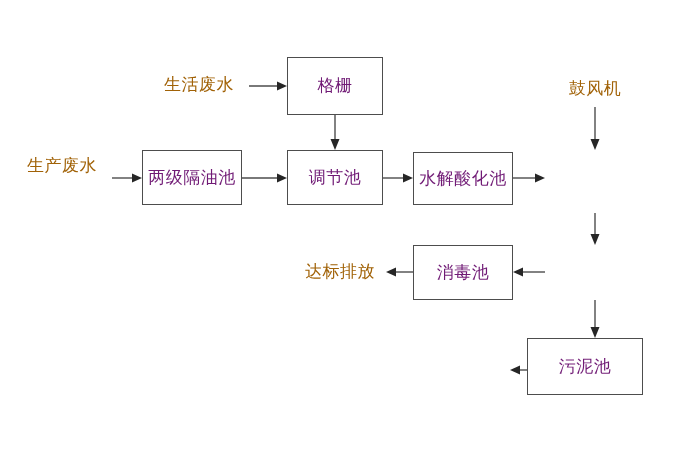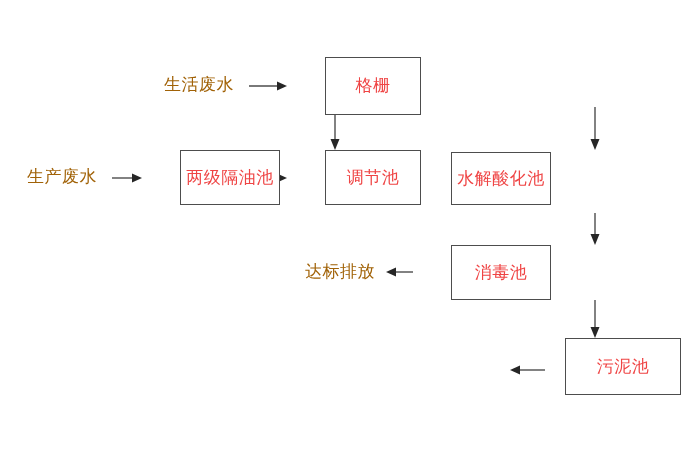--- a/index.html
+++ b/index.html
@@ -21,26 +21,25 @@
   
   .node {
     position: absolute;
     box-sizing: border-box;
     border: 1px solid #4d4d4d;
     background: #ffffff;
     display: flex;
     align-items: center;
     justify-content: center;
     text-align: center;
-    color: #ef4444;
+    color: #701a75;
     font-size: 17px;
     line-height: 1.28;
     letter-spacing: 0.5px;
     font-family: "DejaVu Sans", "Liberation Sans", sans-serif;
-    margin-left: 38px;
   }
   .node-label {
     display: block;
     white-space: pre-line;
     padding: 0 3px;
   }
   
   .free-label {
     position: absolute;
     box-sizing: border-box;
@@ -164,19 +163,20 @@
   <div class="node" style="left:413px; top:245px; width:100px; height:55px;">
     <span class="node-label">消毒池</span>
   </div>
 
   <div class="node" style="left:527px; top:338px; width:116px; height:57px;">
     <span class="node-label">污泥池</span>
   </div>
 
   <div class="free-label" style="left:155px; top:71px; width:88px; height:26px;">生活废水</div>
 
-  <div class="free-label" style="left:18px; top:163px; width:88px; height:26px;text-align:center;">生产废水</div>
+  <div class="free-label" style="left:18px; top:152px; width:88px; height:26px;text-align:center;">生产废水</div>
 
+  <div class="free-label" style="left:560px; top:75px; width:70px; height:26px;">鼓风机</div>
 
   <div class="free-label" style="left:296px; top:258px; width:88px; height:26px;">达标排放</div>
 
 
 </div>
 
 </body></html>

